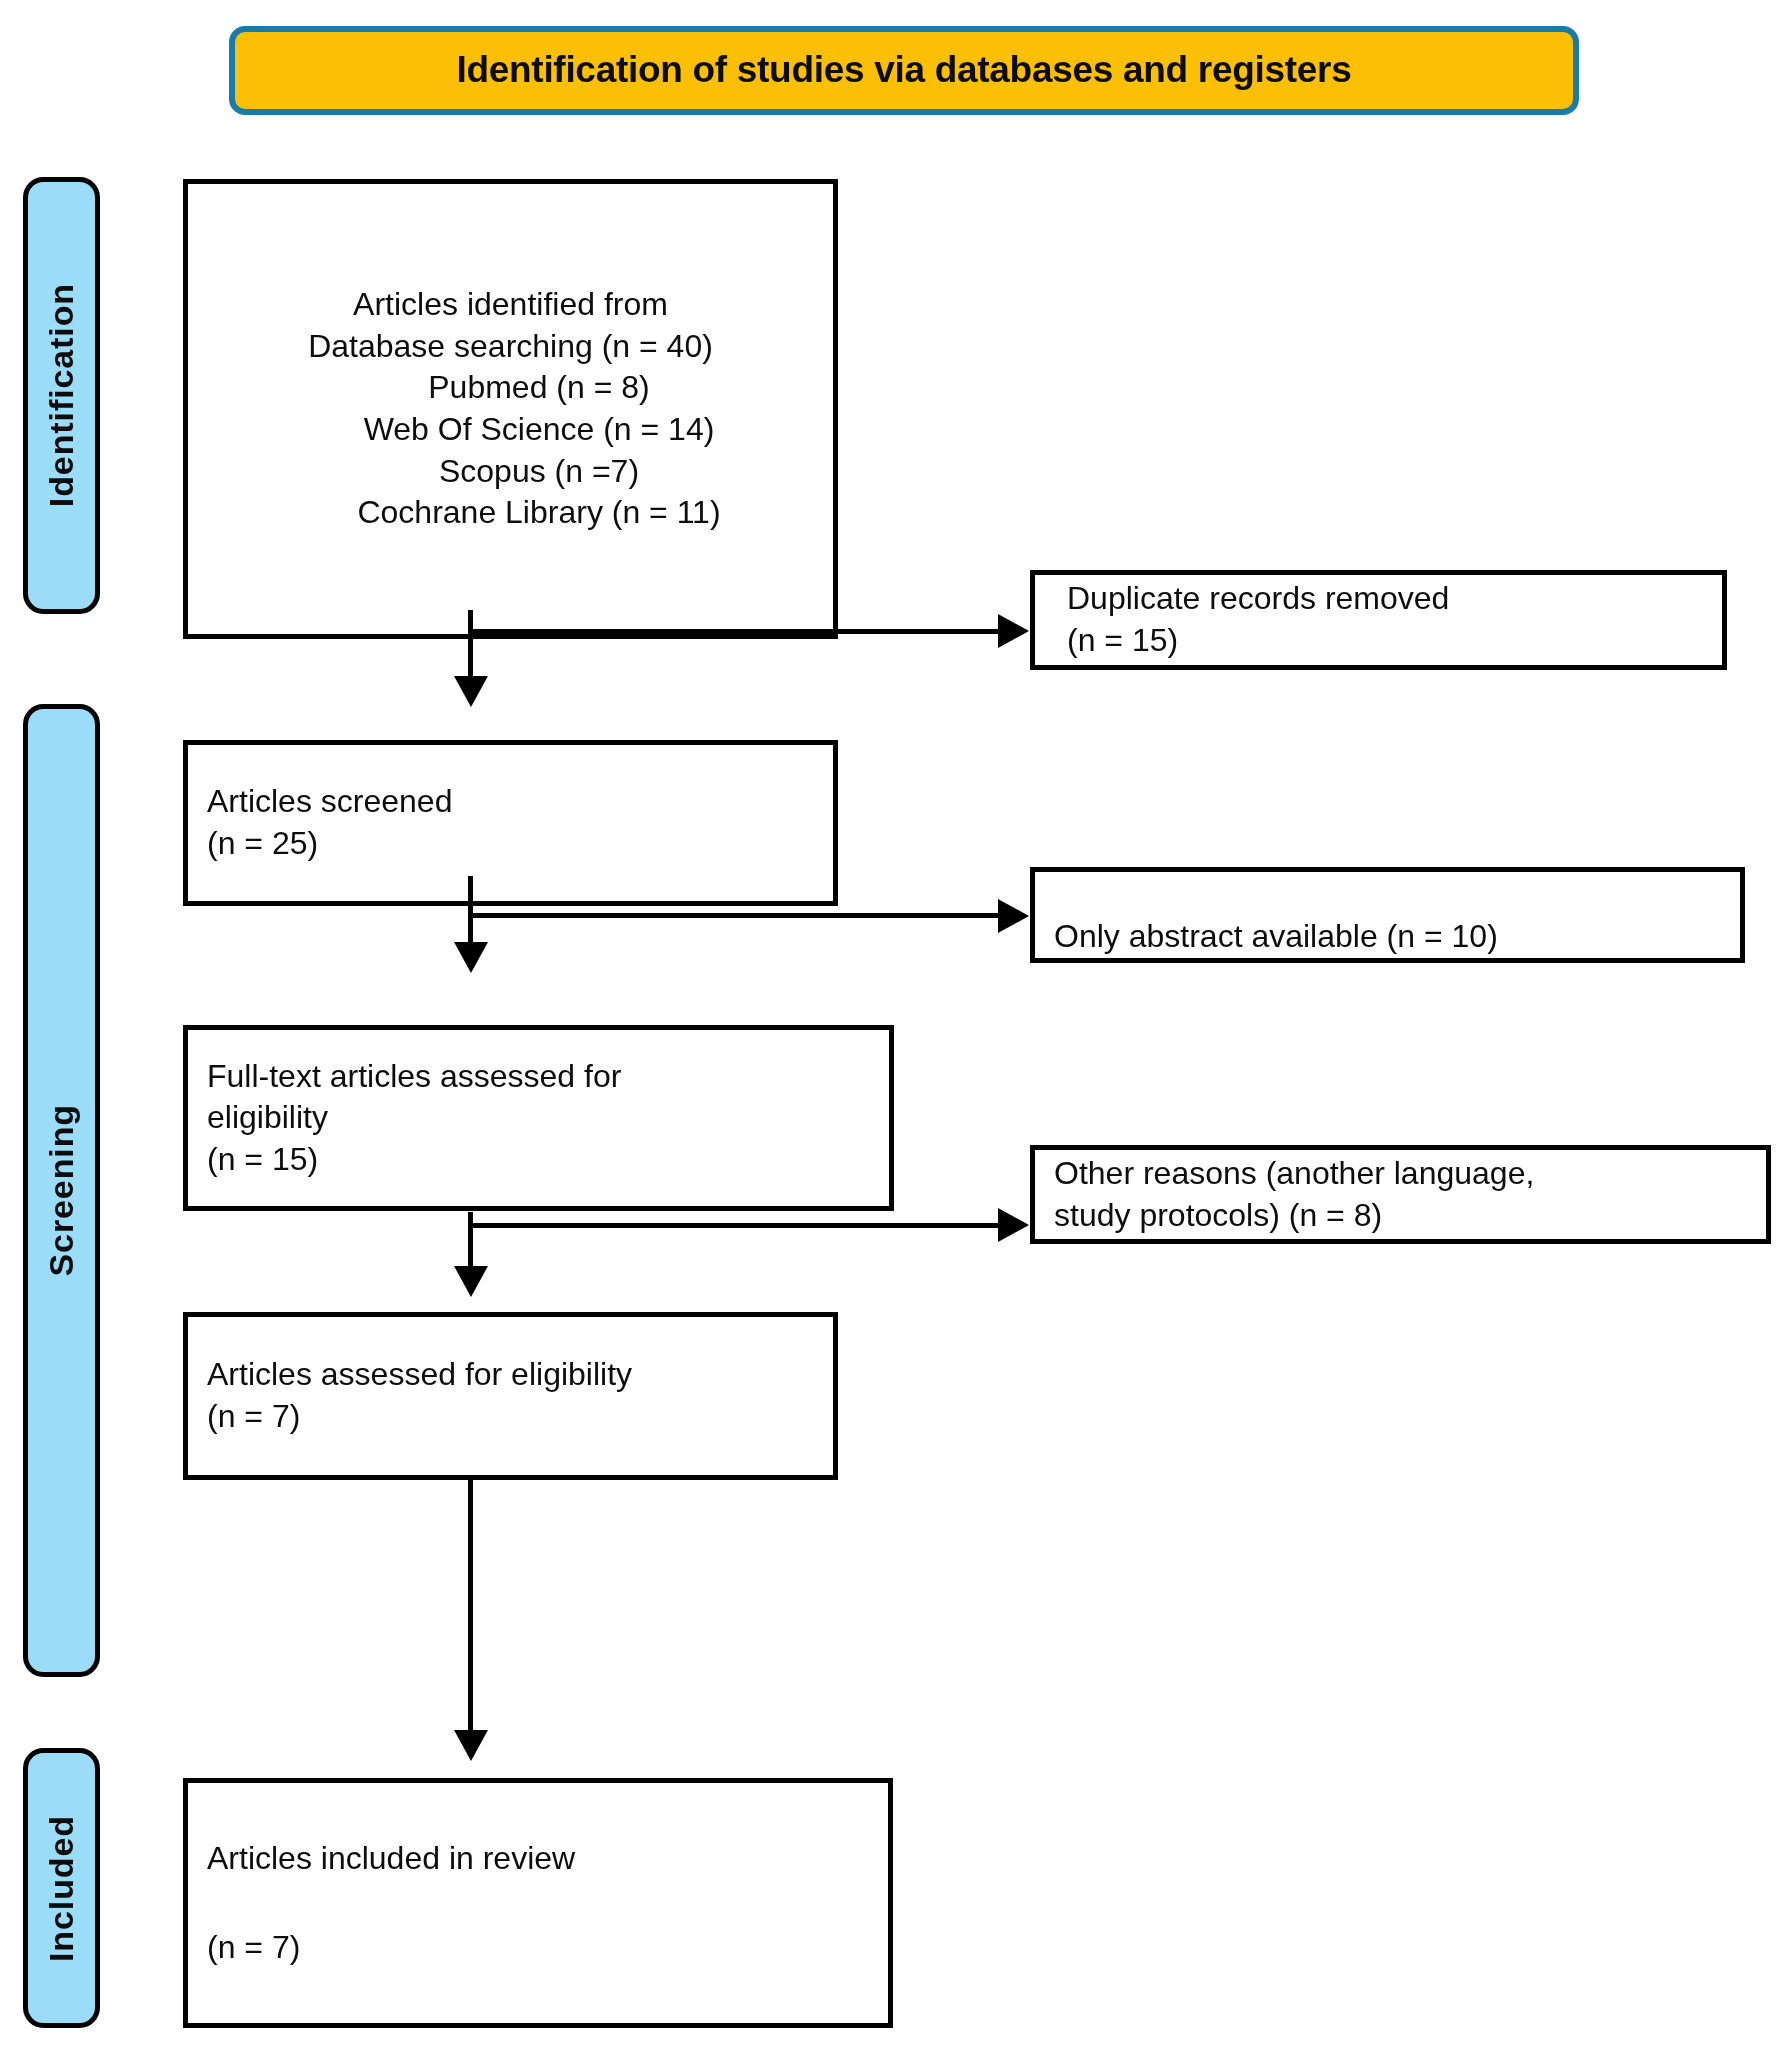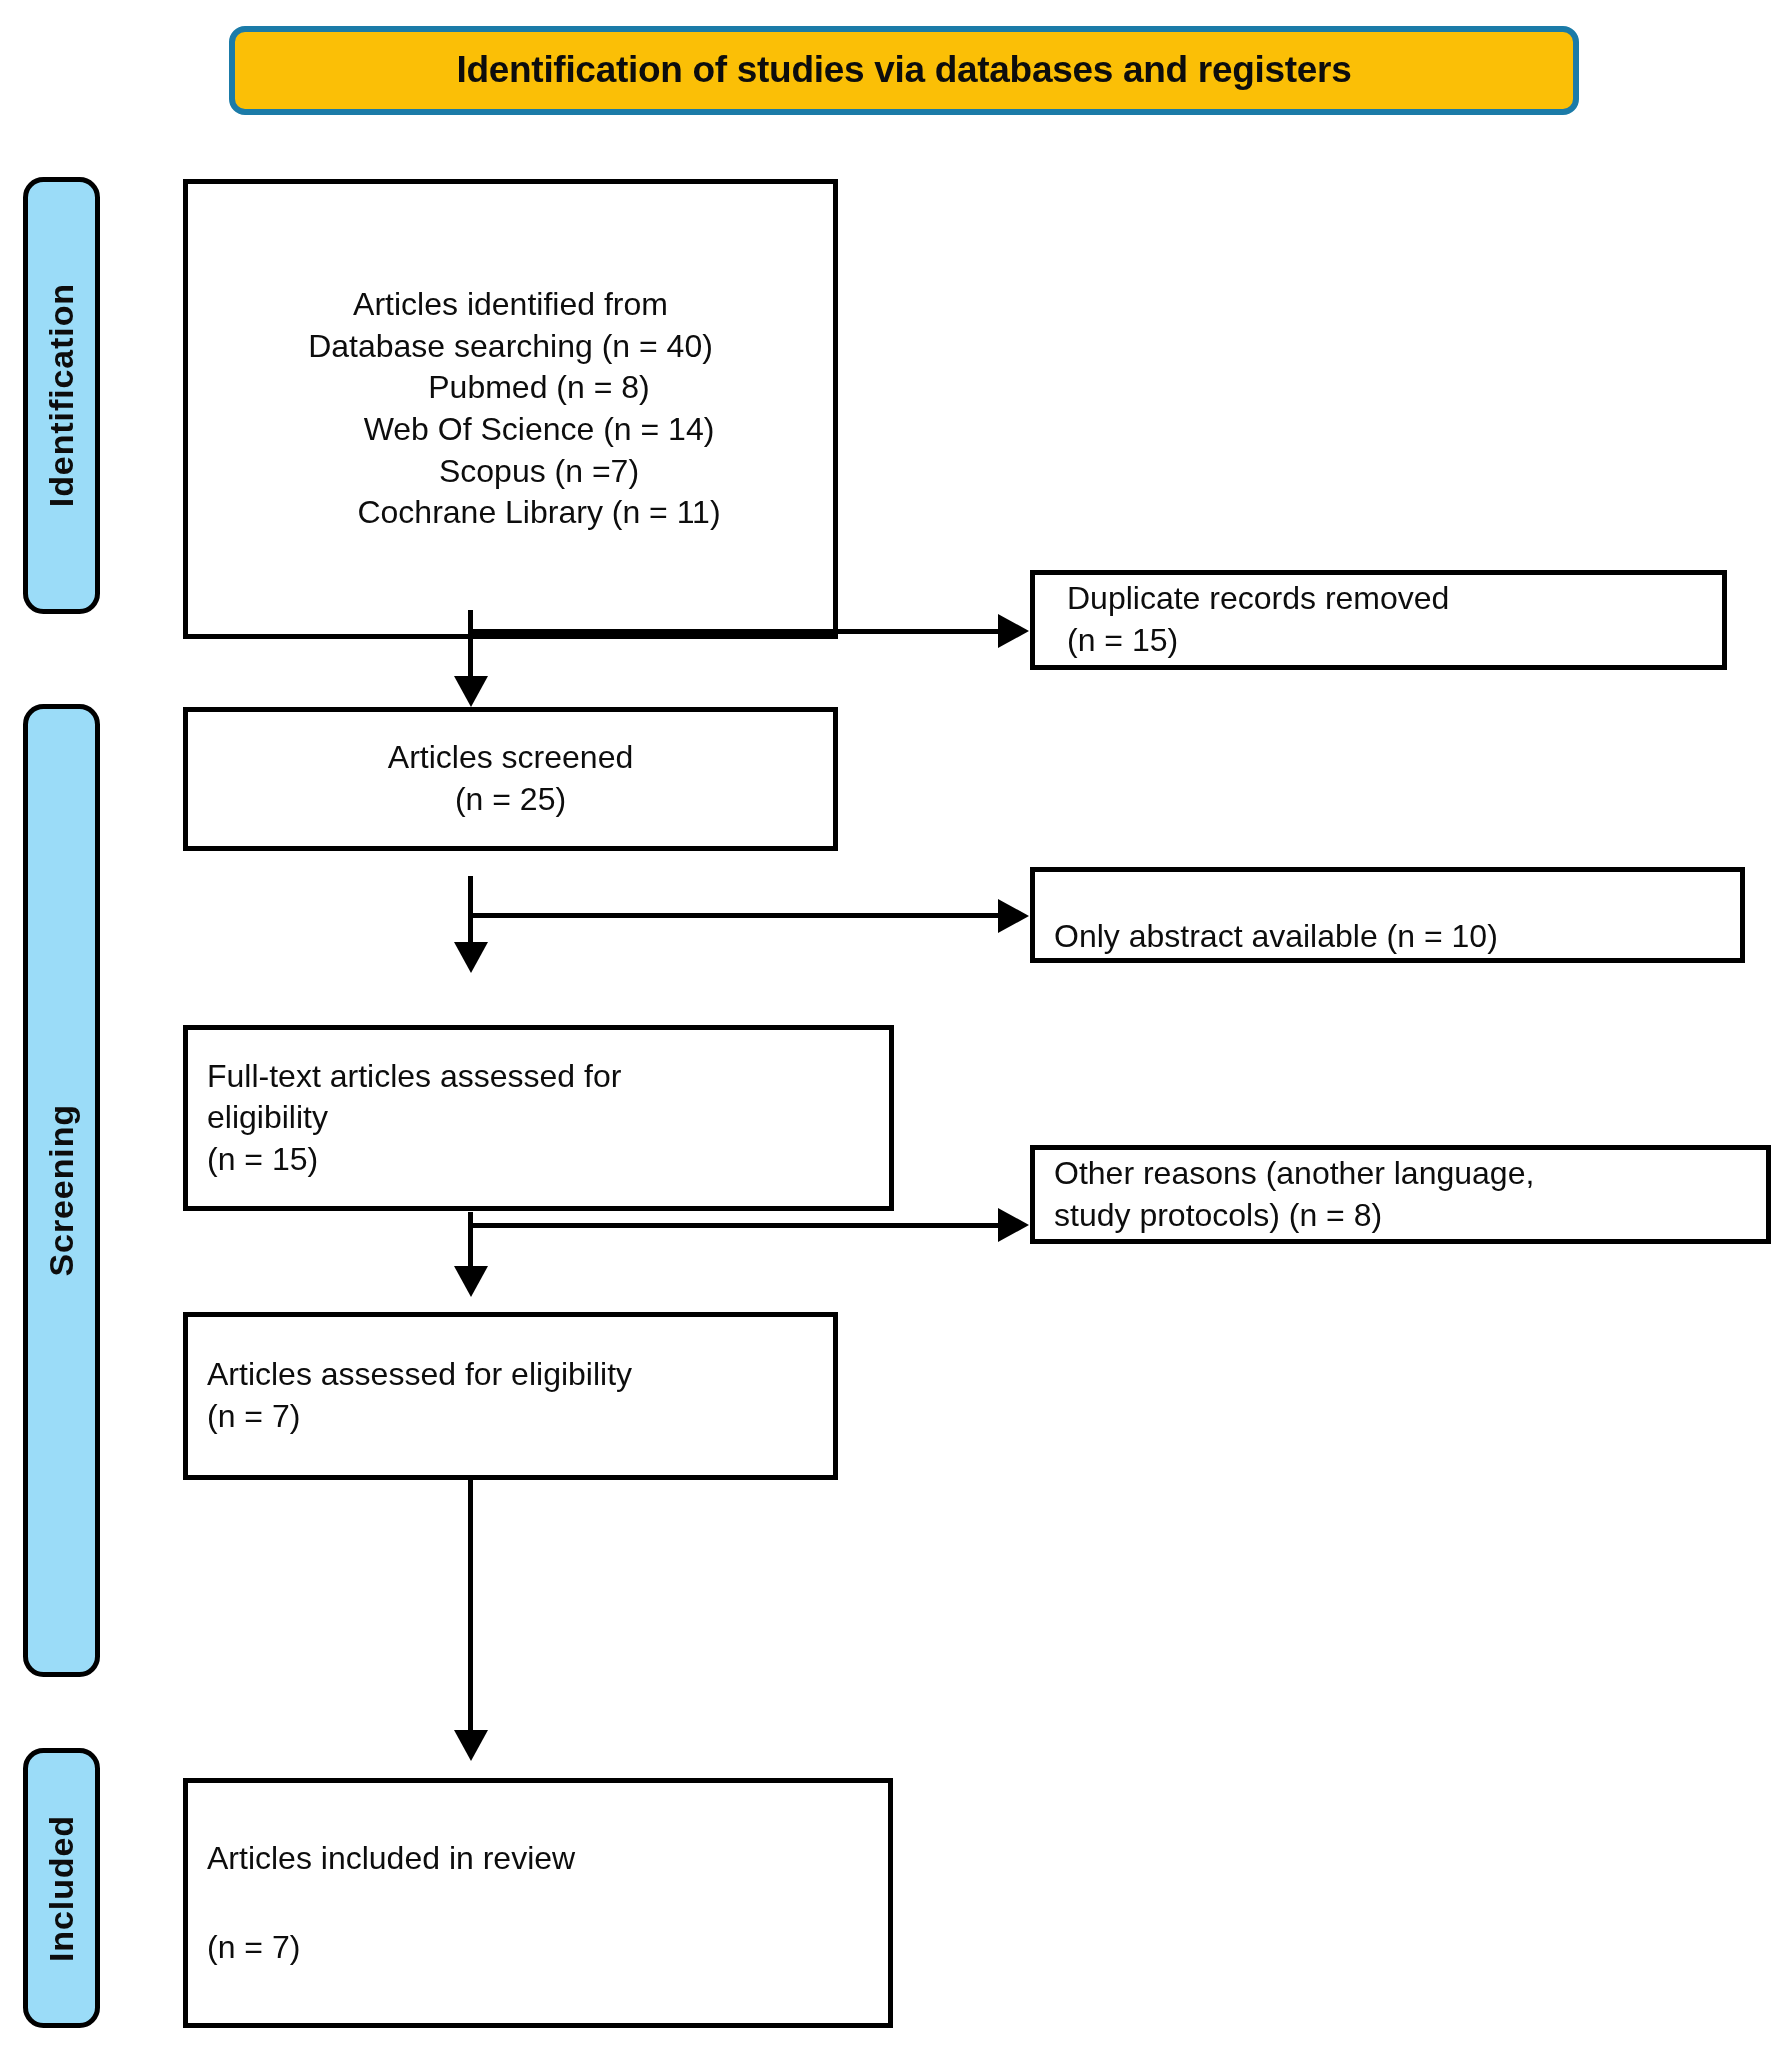--- a/index.html
+++ b/index.html
@@ -81,21 +81,21 @@
     line-height: 1.30;
     color: #0d0d0d;
     white-space: pre;
   }
   .flow-box .line.indent {
     padding-left: 57px;
   }
 
   
   #box-identified        { left: 183px; top: 179px;  width: 655px; height: 460px; text-align: center; }
-  #box-screened          { left: 183px; top: 707px; width: 655px; height: 144px; text-align: center; }
+  #box-screened          { left: 183px; top: 740px; width: 655px; height: 166px; }
   #box-fulltext          { left: 183px; top: 1025px; width: 711px; height: 186px; }
   #box-assessed          { left: 183px; top: 1312px; width: 655px; height: 168px; }
   #box-included          { left: 183px; top: 1778px; width: 710px; height: 250px; gap: 47px; }
 
   
   #box-duplicates        { left: 1030px; top: 570px;  width: 697px; height: 100px; padding-left: 32px; }
   #box-only-abstract     { left: 1030px; top: 867px; width: 715px; height: 96px; justify-content: flex-end; }
   #box-other-reasons     { left: 1030px; top: 1145px; width: 741px; height: 99px; }
 
   

